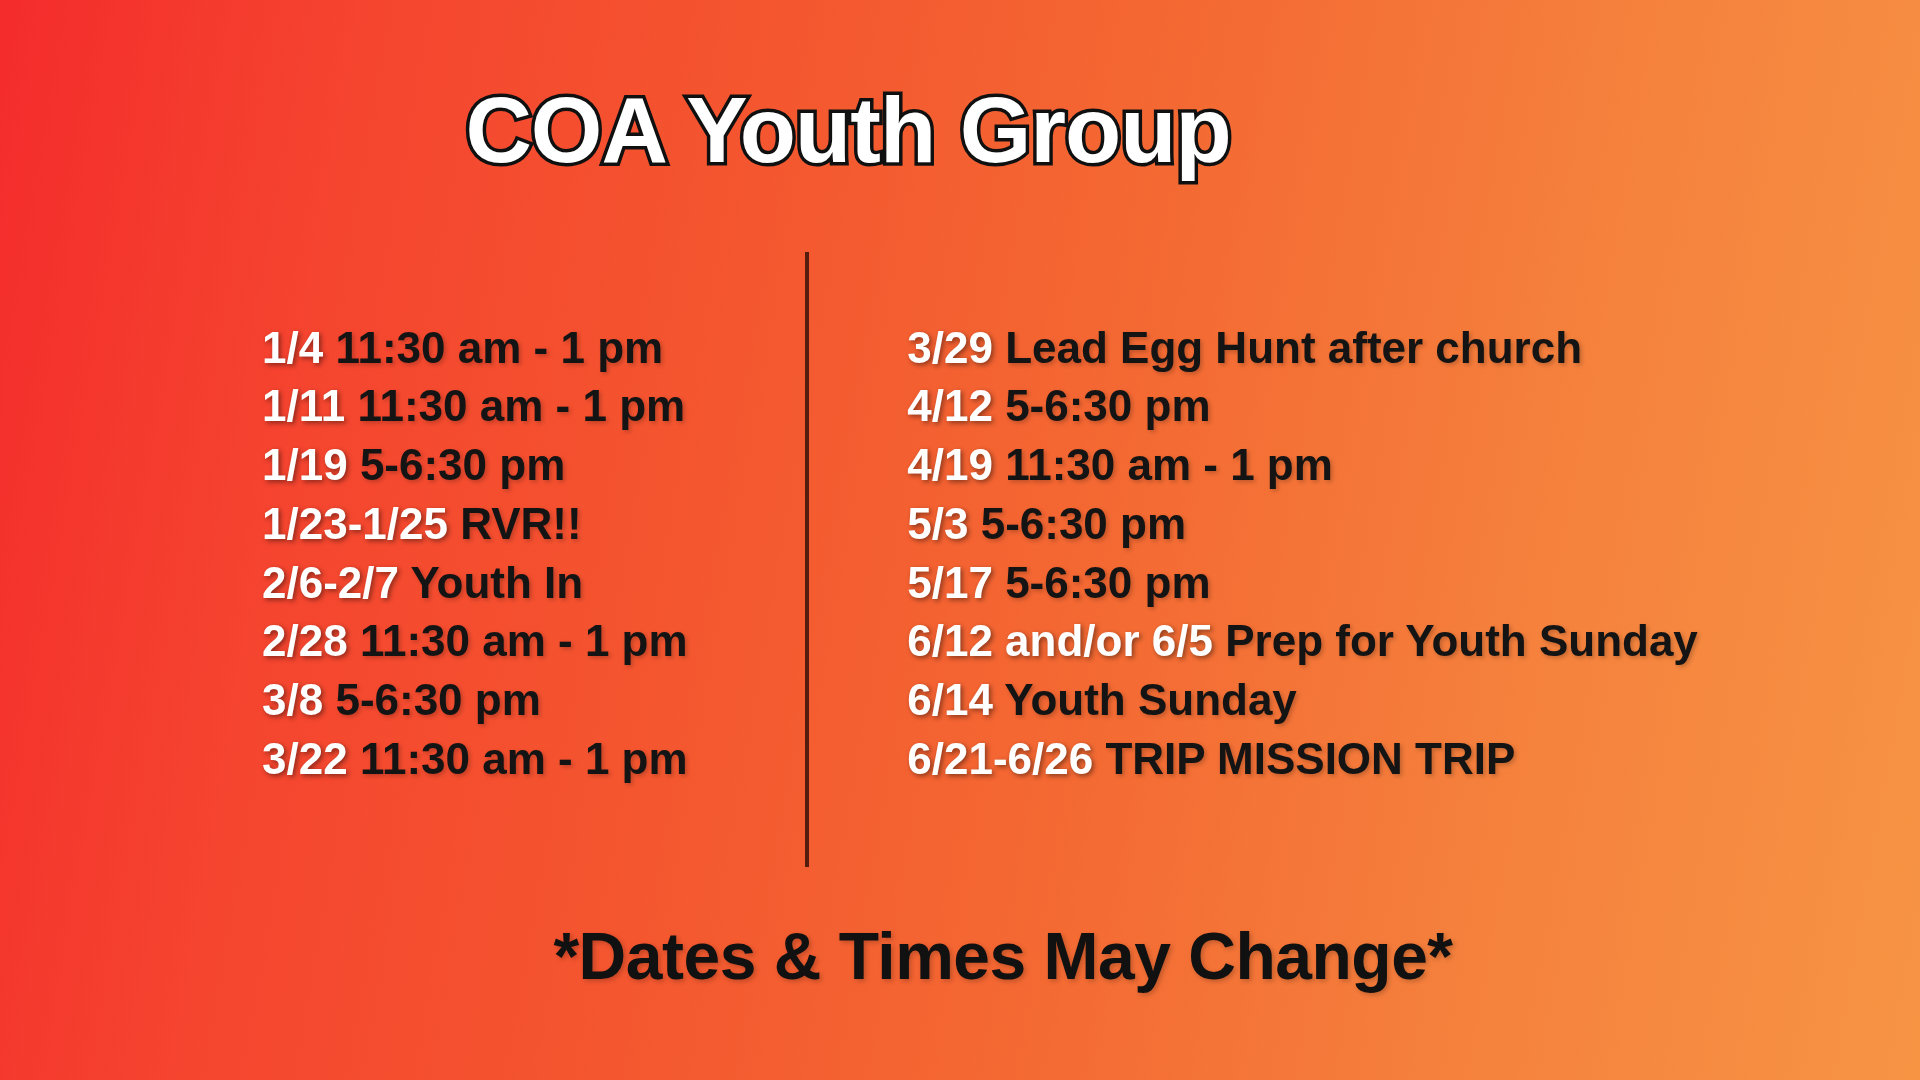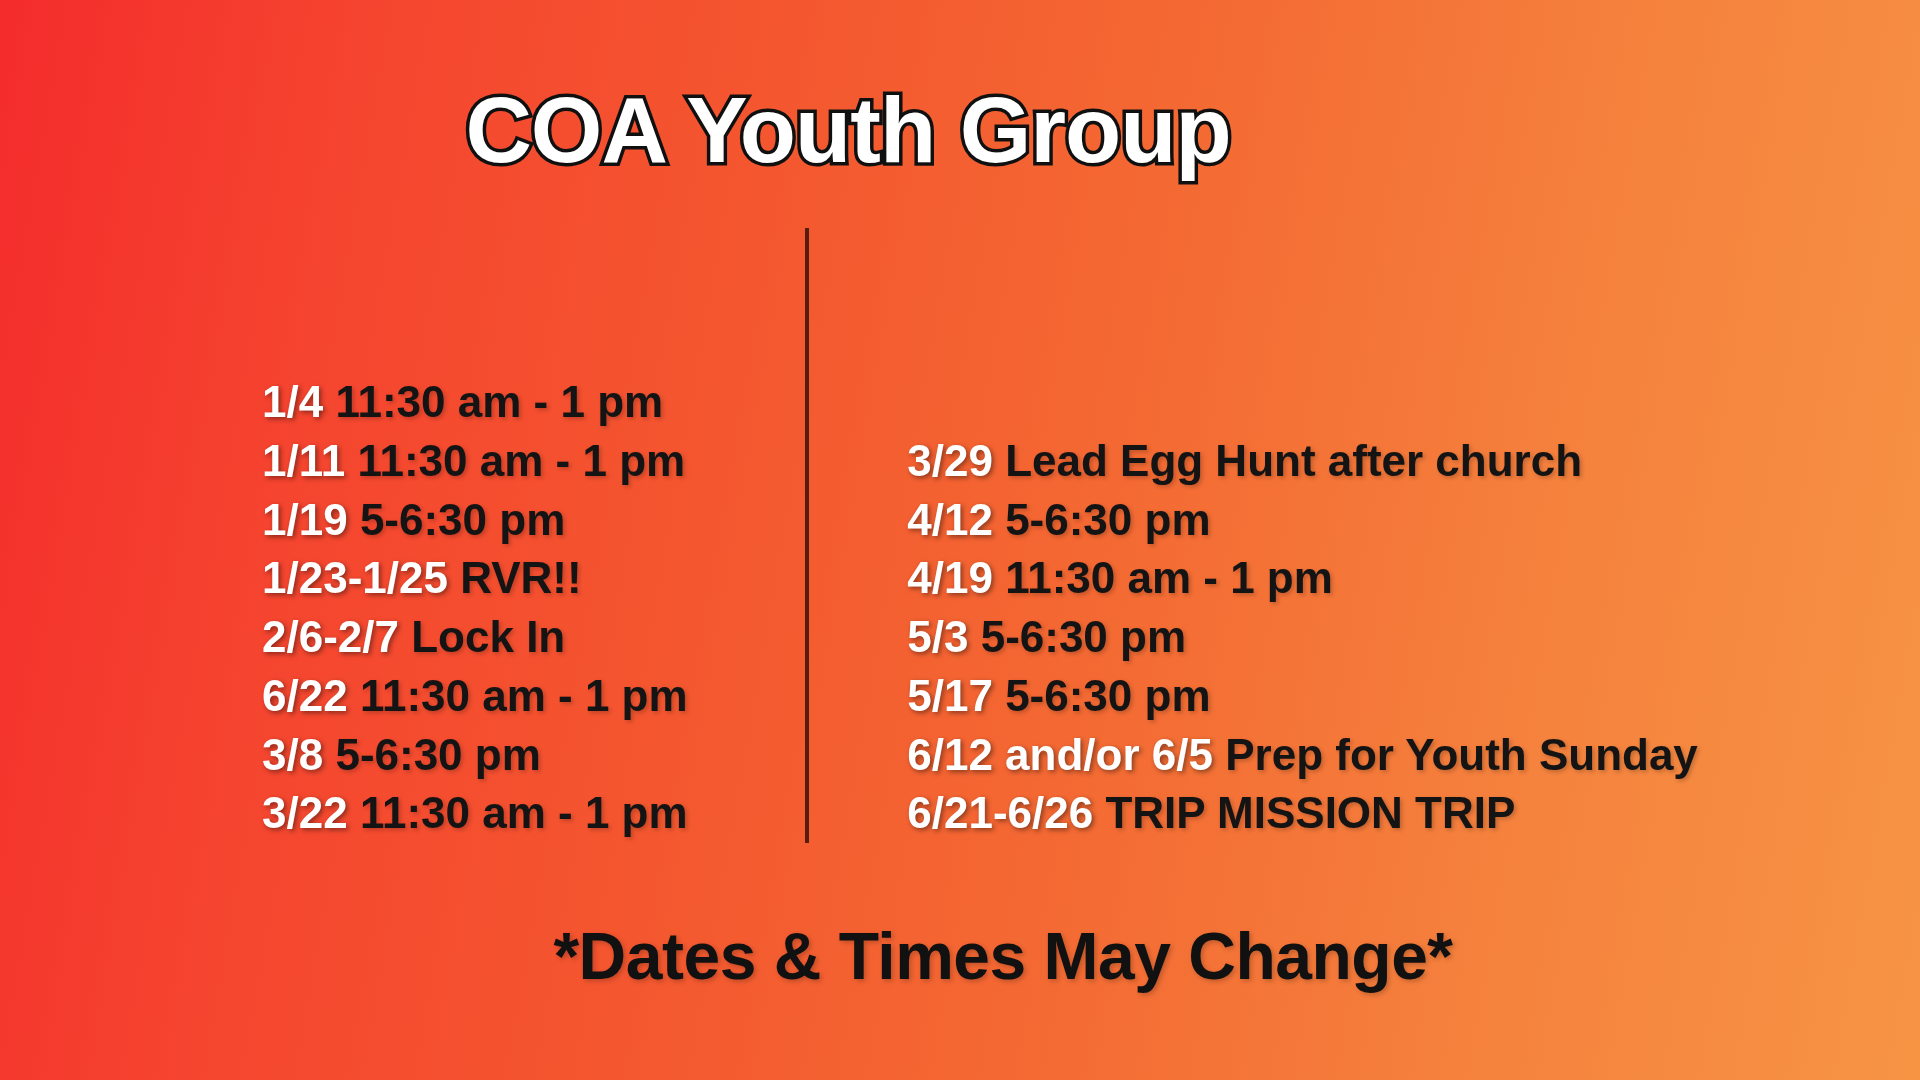--- a/index.html
+++ b/index.html
@@ -33,26 +33,26 @@
     color: #ffffff;
     -webkit-text-stroke: 7px #111111;
     paint-order: stroke fill;
     text-shadow: 0 0 2px rgba(0,0,0,0.35);
     line-height: 1.05;
     white-space: nowrap;
   }
 
   .columns {
     position: absolute;
-    top: 216px;
+    top: 240px;
     left: 0;
     width: 1852px;
     display: flex;
     flex-direction: row;
-    align-items: flex-end;
+    align-items: center;
   }
 
   .col {
     box-sizing: border-box;
   }
   .col-left {
     width: 830px;
     padding-left: 262px;
     padding-right: 20px;
   }
@@ -123,24 +123,24 @@
       <div class="entry">
         <span class="date">1/19</span>
         <span class="desc">5-6:30 pm</span>
       </div>
       <div class="entry">
         <span class="date">1/23-1/25</span>
         <span class="desc">RVR!!</span>
       </div>
       <div class="entry">
         <span class="date">2/6-2/7</span>
-        <span class="desc">Lock In</span>
+        <span class="desc">Youth In</span>
       </div>
       <div class="entry">
-        <span class="date">6/22</span>
+        <span class="date">2/28</span>
         <span class="desc">11:30 am - 1 pm</span>
       </div>
       <div class="entry">
         <span class="date">3/8</span>
         <span class="desc">5-6:30 pm</span>
       </div>
       <div class="entry">
         <span class="date">3/22</span>
         <span class="desc">11:30 am - 1 pm</span>
       </div>
@@ -167,20 +167,24 @@
       </div>
       <div class="entry">
         <span class="date">5/17</span>
         <span class="desc">5-6:30 pm</span>
       </div>
       <div class="entry">
         <span class="date">6/12 and/or 6/5</span>
         <span class="desc">Prep for Youth Sunday</span>
       </div>
       <div class="entry">
+        <span class="date">6/14</span>
+        <span class="desc">Youth Sunday</span>
+      </div>
+      <div class="entry">
         <span class="date">6/21-6/26</span>
         <span class="desc">TRIP MISSION TRIP</span>
       </div>
     </div>
 
   </div>
 
   <div class="footer">*Dates &amp; Times May Change*</div>
 
 </div>

